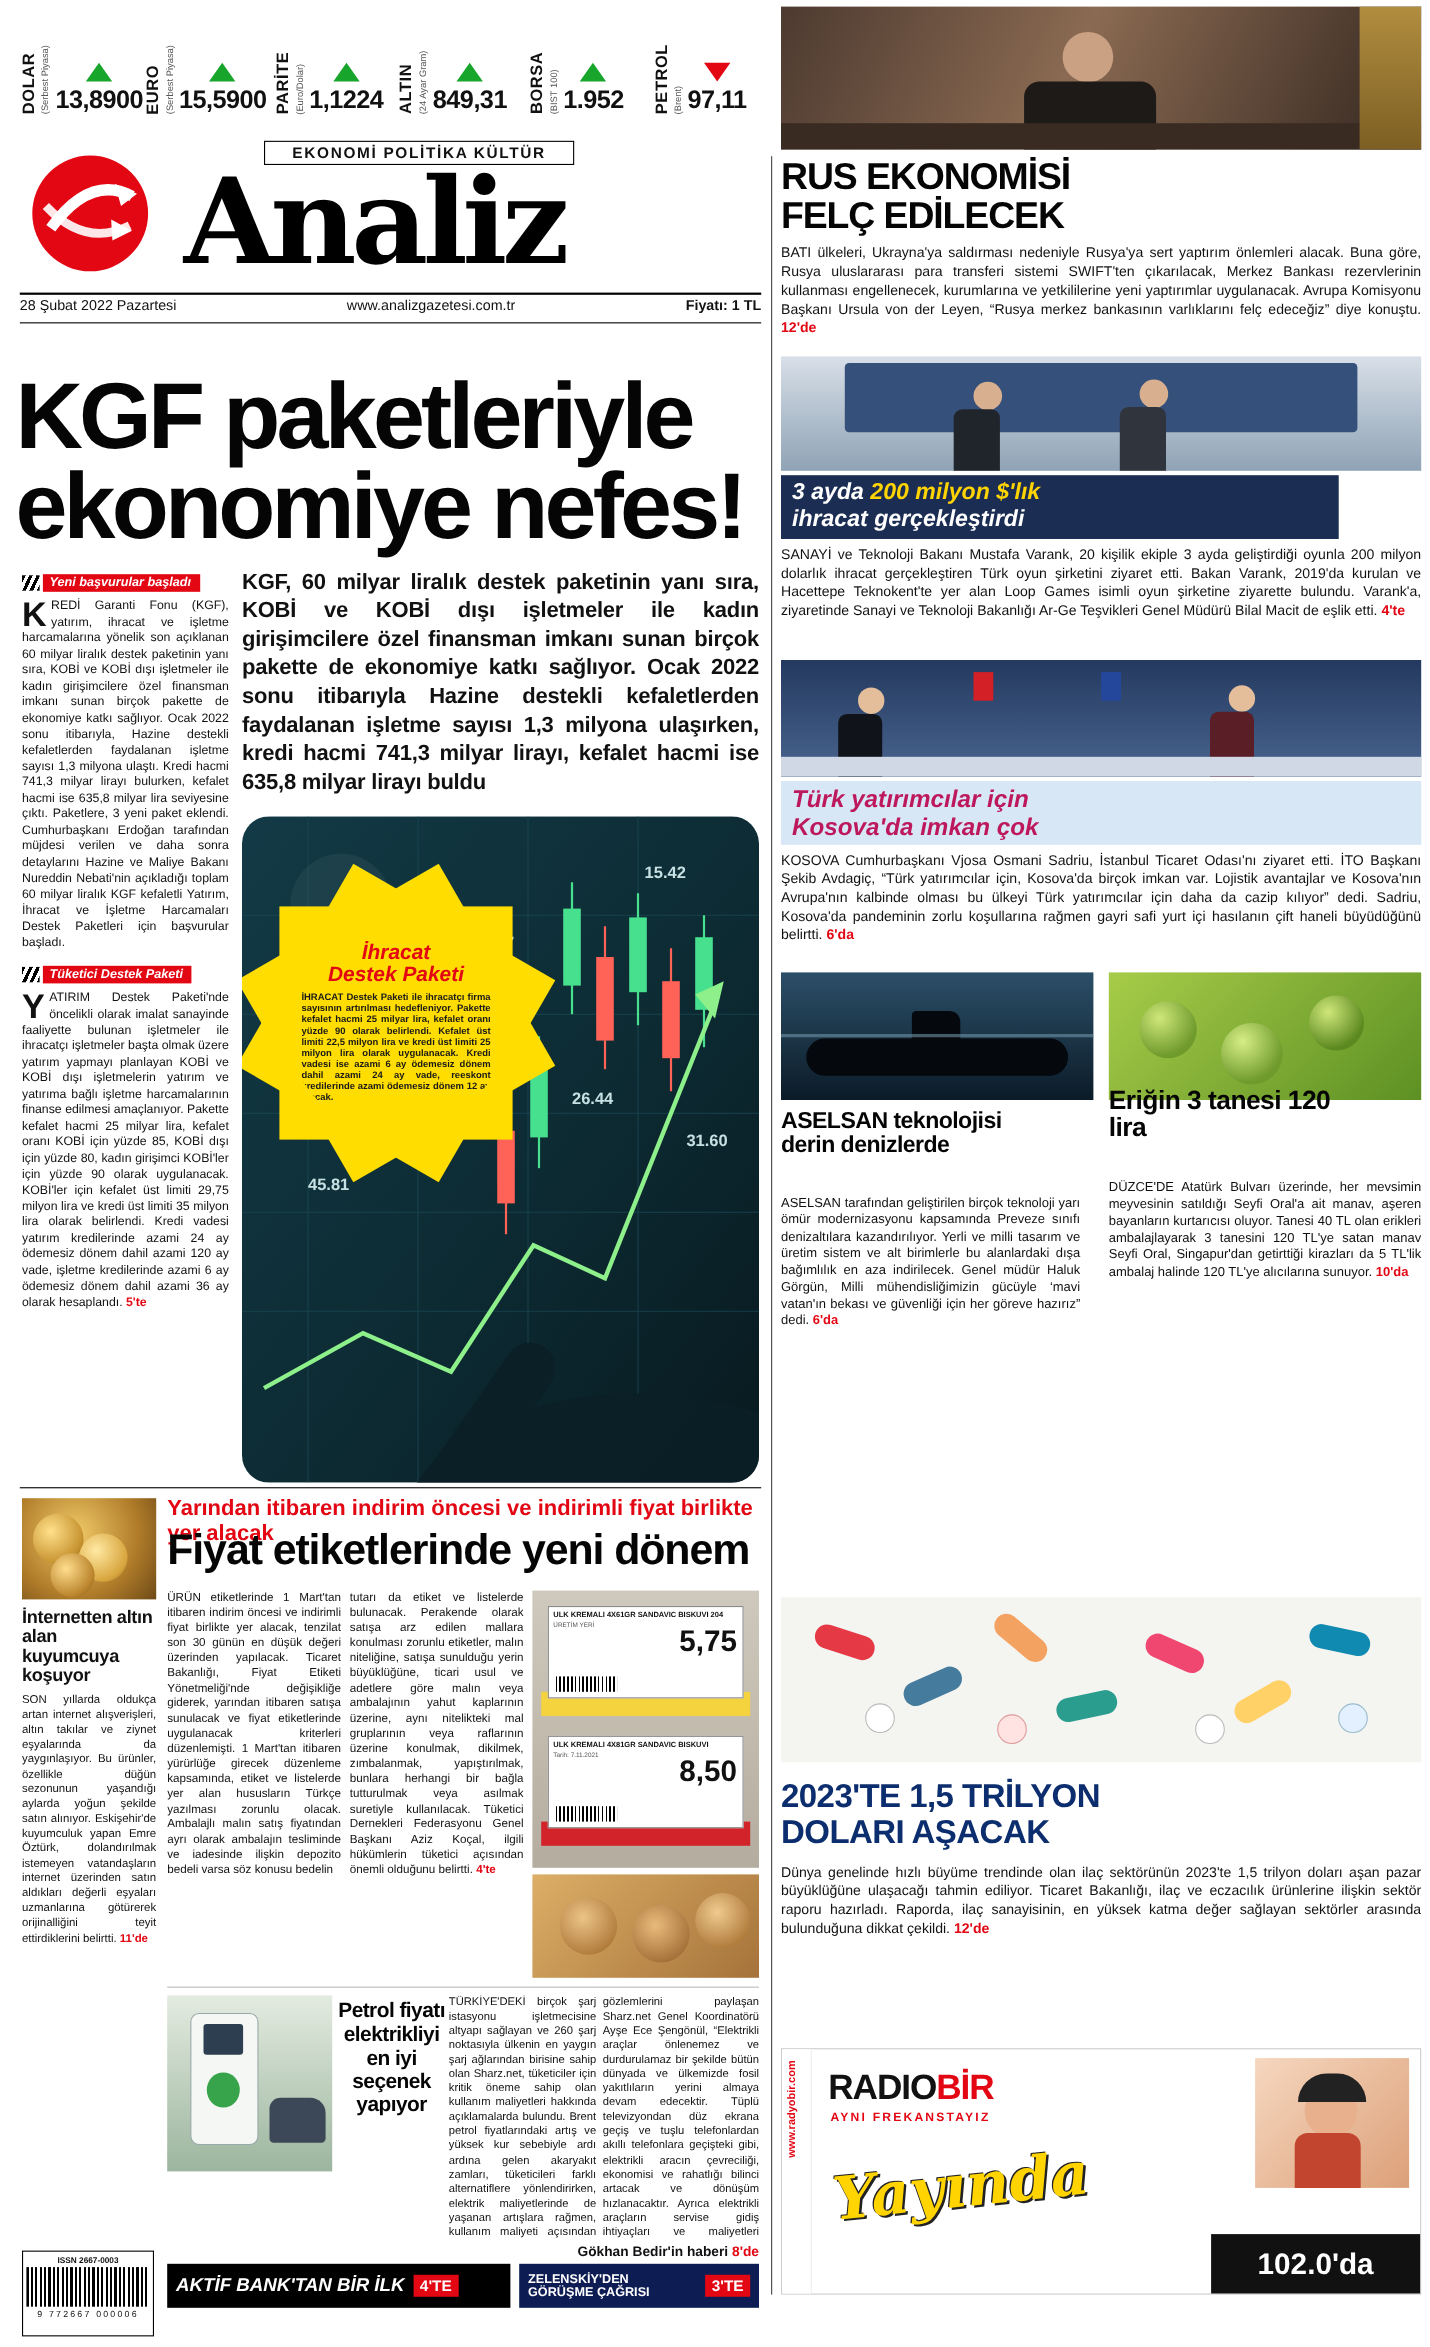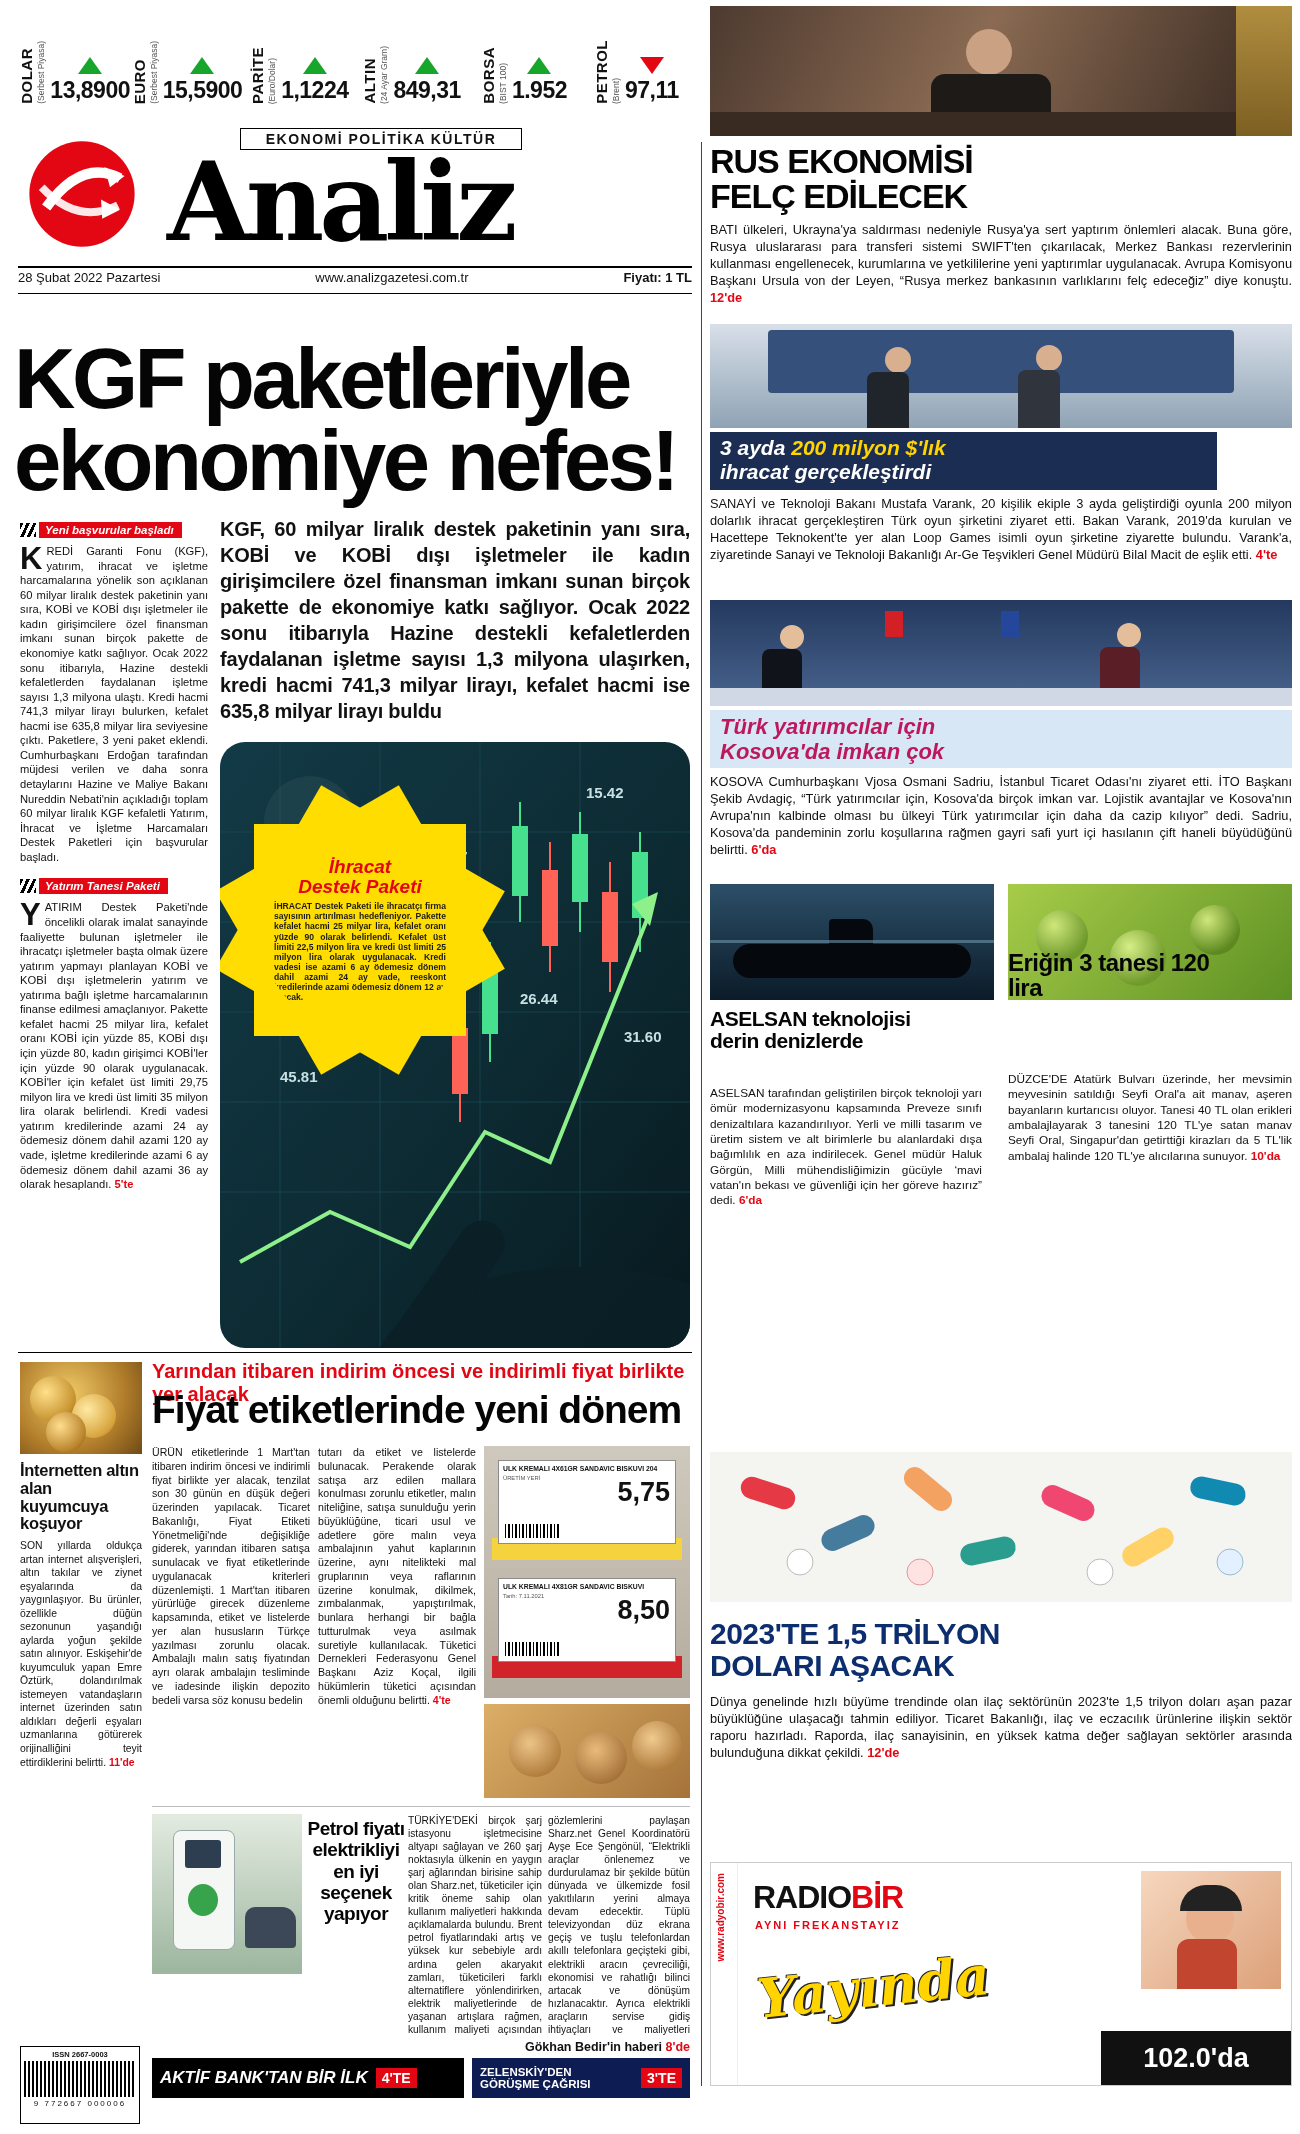--- a/index.html
+++ b/index.html
@@ -233,21 +233,21 @@
   </div>
 
   <div class="left-col">
     <div class="tag">
       <span class="tag-slash"></span>
       <span class="tag-red">Yeni başvurular başladı</span>
     </div>
     <p class="body-text dropcap"><span>KREDİ Garanti Fonu (KGF), yatırım, ihracat ve işletme harcamalarına yönelik son açıklanan 60 milyar liralık destek paketinin yanı sıra, KOBİ ve KOBİ dışı işletmeler ile kadın girişimcilere özel finansman imkanı sunan birçok pakette de ekonomiye katkı sağlıyor. Ocak 2022 sonu itibarıyla, Hazine destekli kefaletlerden faydalanan işletme sayısı 1,3 milyona ulaştı. Kredi hacmi 741,3 milyar lirayı bulurken, kefalet hacmi ise 635,8 milyar lira seviyesine çıktı. Paketlere, 3 yeni paket eklendi. Cumhurbaşkanı Erdoğan tarafından müjdesi verilen ve daha sonra detaylarını Hazine ve Maliye Bakanı Nureddin Nebati'nin açıkladığı toplam 60 milyar liralık KGF kefaletli Yatırım, İhracat ve İşletme Harcamaları Destek Paketleri için başvurular başladı.</span></p>
     <div class="tag left-art2">
       <span class="tag-slash"></span>
-      <span class="tag-red">Yatırım Tanesi Paketi</span>
+      <span class="tag-red">Tüketici Destek Paketi</span>
     </div>
     <p class="body-text dropcap"><span>YATIRIM Destek Paketi'nde öncelikli olarak imalat sanayinde faaliyette bulunan işletmeler ile ihracatçı işletmeler başta olmak üzere yatırım yapmayı planlayan KOBİ ve KOBİ dışı işletmelerin yatırım ve yatırıma bağlı işletme harcamalarının finanse edilmesi amaçlanıyor. Pakette kefalet hacmi 25 milyar lira, kefalet oranı KOBİ için yüzde 85, KOBİ dışı için yüzde 80, kadın girişimci KOBİ'ler için yüzde 90 olarak uygulanacak. KOBİ'ler için kefalet üst limiti 29,75 milyon lira ve kredi üst limiti 35 milyon lira olarak belirlendi. Kredi vadesi yatırım kredilerinde azami 24 ay ödemesiz dönem dahil azami 120 ay vade, işletme kredilerinde azami 6 ay ödemesiz dönem dahil azami 36 ay olarak hesaplandı.</span> <span class="ref">5'te</span></p>
   </div>
 
   <p class="intro">KGF, 60 milyar liralık destek paketinin yanı sıra, KOBİ ve KOBİ dışı işletmeler ile kadın girişimcilere özel finansman imkanı sunan birçok pakette de ekonomiye katkı sağlıyor. Ocak 2022 sonu itibarıyla Hazine destekli kefaletlerden faydalanan işletme sayısı 1,3 milyona ulaşırken, kredi hacmi 741,3 milyar lirayı, kefalet hacmi ise 635,8 milyar lirayı buldu</p>
 
   <div class="chart-photo">
     <svg viewBox="0 0 470 606" preserveAspectRatio="none">
       <defs>
         <linearGradient id="gbg" x1="0" y1="0" x2="1" y2="1">
@@ -367,21 +367,21 @@
     </div>
     <div class="photo ph-plums" style="left:298px;top:884px;height:116px;width:284px;">
       <div class="sil" style="left:10%;top:22%;width:52px;height:52px;border-radius:50%;background:radial-gradient(circle at 35% 30%,#cfe77a,#6f9a2c 70%);"></div>
       <div class="sil" style="left:36%;top:40%;width:56px;height:56px;border-radius:50%;background:radial-gradient(circle at 35% 30%,#d6ee86,#6f9a2c 70%);"></div>
       <div class="sil" style="left:64%;top:18%;width:50px;height:50px;border-radius:50%;background:radial-gradient(circle at 35% 30%,#cfe77a,#5d8a20 70%);"></div>
     </div>
 
     <div class="subcol-title" style="left:0;top:1008px;width:210px;">ASELSAN teknolojisi derin denizlerde</div>
     <p class="subcol-body" style="left:0;top:1086px;width:272px;"><span>ASELSAN tarafından geliştirilen birçok teknoloji yarı ömür modernizasyonu kapsamında Preveze sınıfı denizaltılara kazandırılıyor. Yerli ve milli tasarım ve üretim sistem ve alt birimlerle bu alanlardaki dışa bağımlılık en aza indirilecek. Genel müdür Haluk Görgün, Milli mühendisliğimizin gücüyle ‘mavi vatan'ın bekası ve güvenliği için her göreve hazırız” dedi.</span> <span class="ref">6'da</span></p>
 
-    <div class="subcol-title" style="left:298px;top:950px;width:240px;font-size:24px;">Eriğin 3 tanesi 120 lira</div>
+    <div class="subcol-title" style="left:298px;top:988px;width:240px;font-size:24px;">Eriğin 3 tanesi 120 lira</div>
     <p class="subcol-body" style="left:298px;top:1072px;width:284px;"><span>DÜZCE'DE Atatürk Bulvarı üzerinde, her mevsimin meyvesinin satıldığı Seyfi Oral'a ait manav, aşeren bayanların kurtarıcısı oluyor. Tanesi 40 TL olan erikleri ambalajlayarak 3 tanesini 120 TL'ye satan manav Seyfi Oral, Singapur'dan getirttiği kirazları da 5 TL'lik ambalaj halinde 120 TL'ye alıcılarına sunuyor.</span> <span class="ref">10'da</span></p>
 
     <div class="photo ph-pills" style="top:1452px;height:150px;">
       <svg viewBox="0 0 582 150" width="582" height="150">
         <g>
           <rect x="30" y="30" width="56" height="22" rx="11" fill="#e63946" transform="rotate(18 58 41)"></rect>
           <rect x="110" y="70" width="56" height="22" rx="11" fill="#457b9d" transform="rotate(-24 138 81)"></rect>
           <rect x="190" y="26" width="56" height="22" rx="11" fill="#f4a261" transform="rotate(40 218 37)"></rect>
           <rect x="250" y="88" width="56" height="22" rx="11" fill="#2a9d8f" transform="rotate(-12 278 99)"></rect>
           <rect x="330" y="40" width="56" height="22" rx="11" fill="#ef476f" transform="rotate(24 358 51)"></rect>

